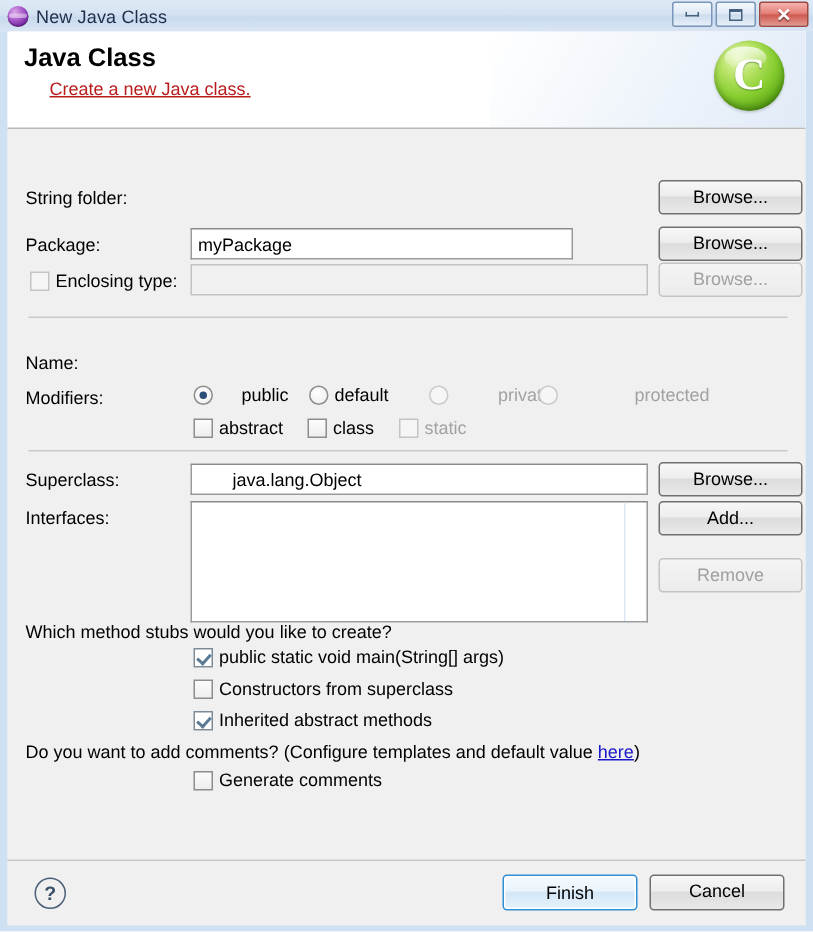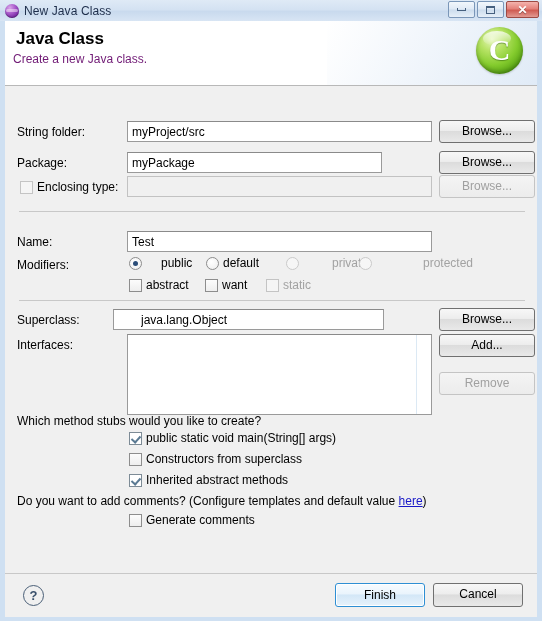--- a/index.html
+++ b/index.html
@@ -129,23 +129,24 @@
   }
   .header-title {
     position: absolute;
     left: 11px; top: 8px;
     font-size: 17px;
     font-weight: bold;
     color: #000000;
   }
   .header-sub {
     position: absolute;
-    left: 8px; top: 31px;
-    font-size: 12px;
-    color: #701a75;
+    left: 28px; top: 31px;
+    font-size: 12px;
+    color: #b91c1c;
+    text-decoration: underline;
   }
   .class-icon {
     position: absolute;
     right: 14px; top: 6px;
     width: 47px; height: 47px;
     border-radius: 50%;
     background:
       radial-gradient(circle at 34% 26%, #e6f7bc 0%, #b7e365 26%, #85cc2e 55%, #55a212 80%, #3c7d0c 100%);
     box-shadow: inset 0 -2px 4px rgba(0,0,0,0.28), 0 1px 2px rgba(0,0,0,0.18);
     display: flex;
@@ -367,64 +368,62 @@
       <div class="header-title">Java Class</div>
       <div class="header-sub">Create a new Java class.</div>
       <div class="class-icon">
         <span class="class-icon-letter">C</span>
       </div>
     </div>
 
     <div class="content">
 
       <div class="row-label" style="left:12px; top:39px;">String folder:</div>
-      <input class="txt" style="left: 122px; top: 35px; width: 305px;" value="myProject/src">
       <div class="btn" style="left:434px; top:34px;">Browse...</div>
 
       <div class="row-label" style="left:12px; top:70px;">Package:</div>
       <input class="txt" style="left: 122px; top: 66px; width: 255px;" value="myPackage">
       <div class="btn" style="left:434px; top:65px;">Browse...</div>
 
       <div class="cb disabled" style="left:15px; top:95px;"></div>
       <div class="row-label" style="left:32px; top:94px;">Enclosing type:</div>
       <input class="txt disabled" style="left: 122px; top: 90px; width: 305px;" disabled="" value="">
       <div class="btn disabled" style="left:434px; top:89px;">Browse...</div>
 
       <div class="sep" style="left:14px; top:125px; width:506px;"></div>
 
       <div class="row-label" style="left:12px; top:149px;">Name:</div>
-      <input class="txt" style="left: 122px; top: 145px; width: 305px;" value="Test">
 
       <div class="row-label" style="left:12px; top:172px;">Modifiers:</div>
 
       <div class="rb checked" style="left:124px; top:171px;"></div>
       <div class="opt-label" style="left:141px; top:170px;padding-left:15px;">public</div>
 
       <div class="rb" style="left:201px; top:171px;"></div>
       <div class="opt-label" style="left:218px; top:170px;">default</div>
 
       <div class="rb disabled" style="left:281px; top:171px;"></div>
       <div class="opt-label disabled" style="left:298px; top:170px;margin-left:29px;">private</div>
 
       <div class="rb disabled" style="left:354px; top:171px;"></div>
       <div class="opt-label disabled" style="left:371px; top:170px;padding-left:47px;">protected</div>
 
       <div class="cb" style="left:124px; top:193px;"></div>
       <div class="opt-label" style="left:141px; top:192px;">abstract</div>
 
       <div class="cb" style="left:200px; top:193px;"></div>
-      <div class="opt-label" style="left:217px; top:192px;">want</div>
+      <div class="opt-label" style="left:217px; top:192px;">class</div>
 
       <div class="cb disabled" style="left:261px; top:193px;"></div>
       <div class="opt-label disabled" style="left:278px; top:192px;">static</div>
 
       <div class="sep" style="left:14px; top:214px; width:506px;"></div>
 
       <div class="row-label" style="left:12px; top:227px;">Superclass:</div>
-      <input class="txt" style="left: 108px; top: 223px; width: 271px; padding-left: 27px;" value="java.lang.Object">
+      <input class="txt" style="left: 122px; top: 223px; width: 305px; padding-left: 27px;" value="java.lang.Object">
       <div class="btn" style="left:434px; top:222px;">Browse...</div>
 
       <div class="row-label" style="left:12px; top:252px;">Interfaces:</div>
       <div class="listbox" style="left:122px; top:248px; width:305px; height:81px;">
         <div class="sb-line"></div>
       </div>
       <div class="btn" style="left:434px; top:248px;">Add...</div>
       <div class="btn disabled" style="left:434px; top:286px;">Remove</div>
 
       <div class="qtext" style="left:12px; top:328px;text-align:center;">Which method stubs would you like to create?</div>

